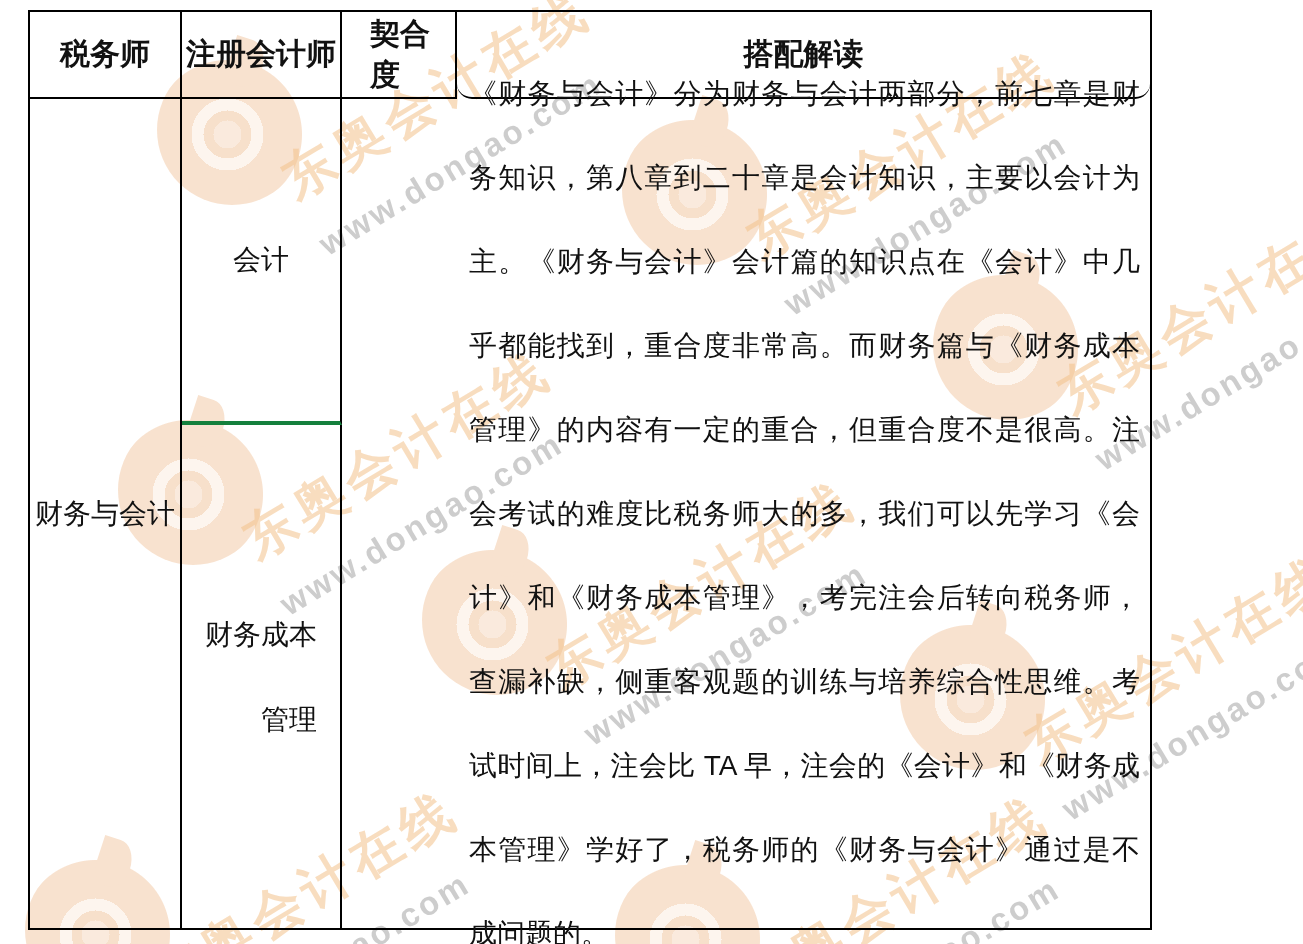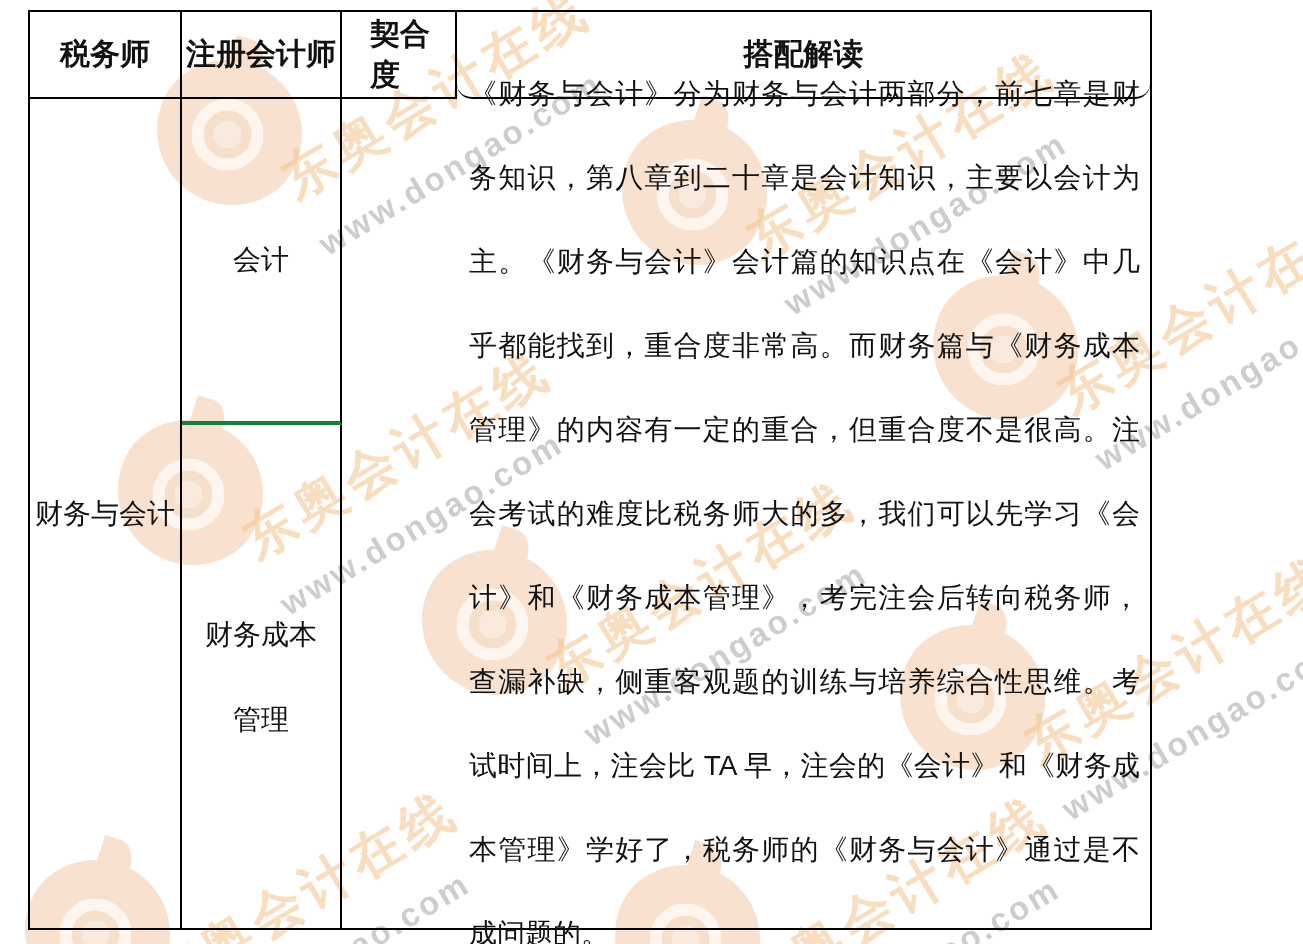--- a/index.html
+++ b/index.html
@@ -46,21 +46,21 @@
     font-size:28px; background:transparent;
   }
   .hdr { font-size:30px; font-weight:700; border-bottom:2px solid #000; }
   .br  { border-right:2px solid #000; }
   .h1 { grid-row:1; grid-column:1; }
   .h2 { grid-row:1; grid-column:2; }
   .h3 { grid-row:1; grid-column:3;padding-left:28px; }
   .h4 { grid-row:1; grid-column:4;border-radius:15px; }
   .c1  { grid-row:2/4; grid-column:1; }
   .c2a { grid-row:2;   grid-column:2; border-bottom:4px solid #15803d; }
-  .c2b { grid-row:3;   grid-column:2; white-space:pre-line; text-align:center; line-height:85px; }
+  .c2b { grid-row:3;   grid-column:2; white-space:pre-line; text-align:right; line-height:85px; }
   .c3  { grid-row:2/4; grid-column:3; }
   .c4  { grid-row:2/4; grid-column:4; padding:0 10px 0 12px; }
   .c4 p { margin:0; width:100%; line-height:84px; text-align:justify; }
 </style>
 </head>
 <body>
 
 <div id="canvas">
 
   <div class="wm-layer">

